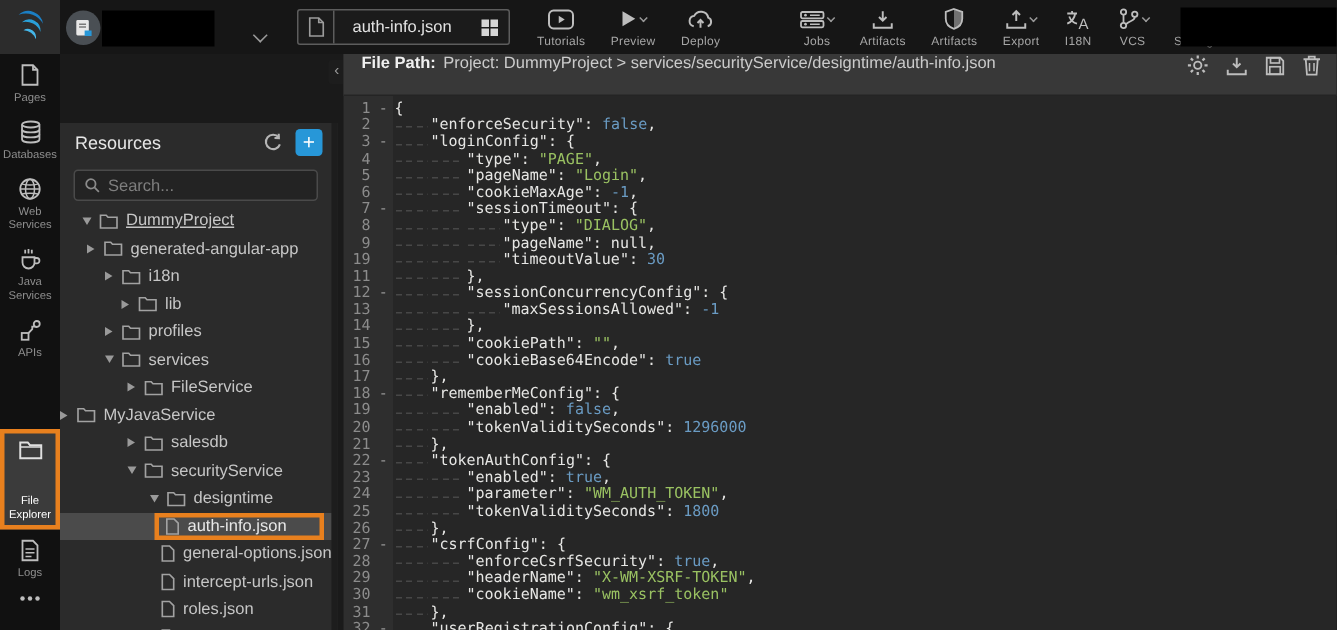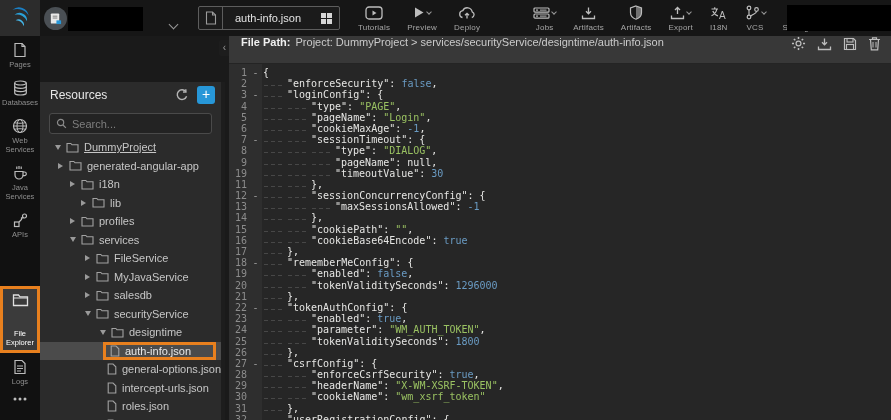--- a/index.html
+++ b/index.html
@@ -450,21 +450,21 @@
         <span class="t-arrow">
           <span class="arr-c"></span>
         </span>
         <span class="t-ic" style="display: inline-flex;">
           <svg width="13" height="11" viewBox="0 0 13 11">
             <path d="M1 1.5 H4.8 L6 2.8 H12 V10 H1 z" fill="none" stroke="#a2a2a2" stroke-width="1.1"></path>
           </svg>
         </span>
         <span>FileService</span>
       </div>
-      <div class="trow" style="padding-left: 45px; align-items: center;">
+      <div class="trow" style=" align-items: center;">
         <span class="t-arrow">
           <span class="arr-c"></span>
         </span>
         <span class="t-ic" style="display: inline-flex;">
           <svg width="13" height="11" viewBox="0 0 13 11">
             <path d="M1 1.5 H4.8 L6 2.8 H12 V10 H1 z" fill="none" stroke="#a2a2a2" stroke-width="1.1"></path>
           </svg>
         </span>
         <span>MyJavaService</span>
       </div>

